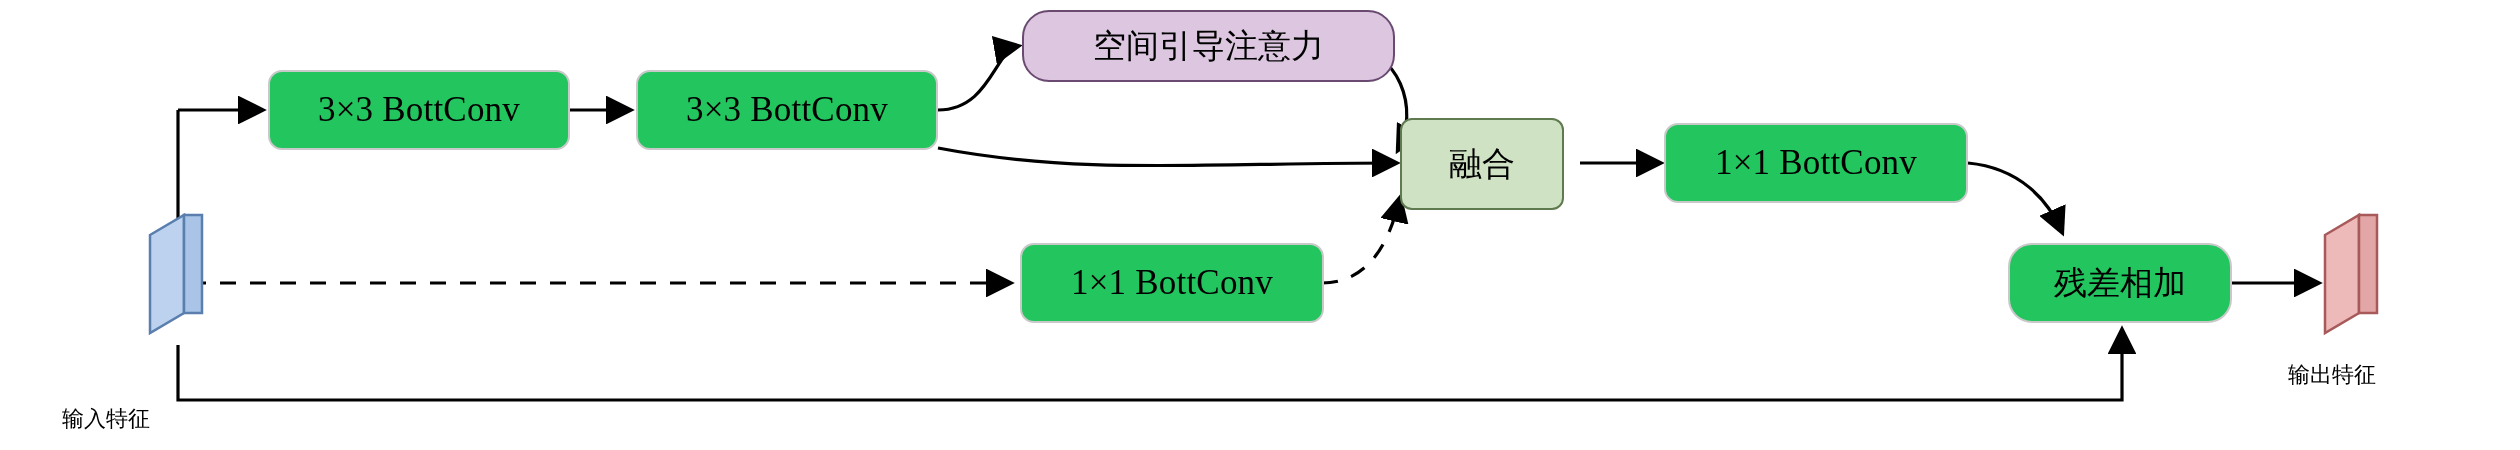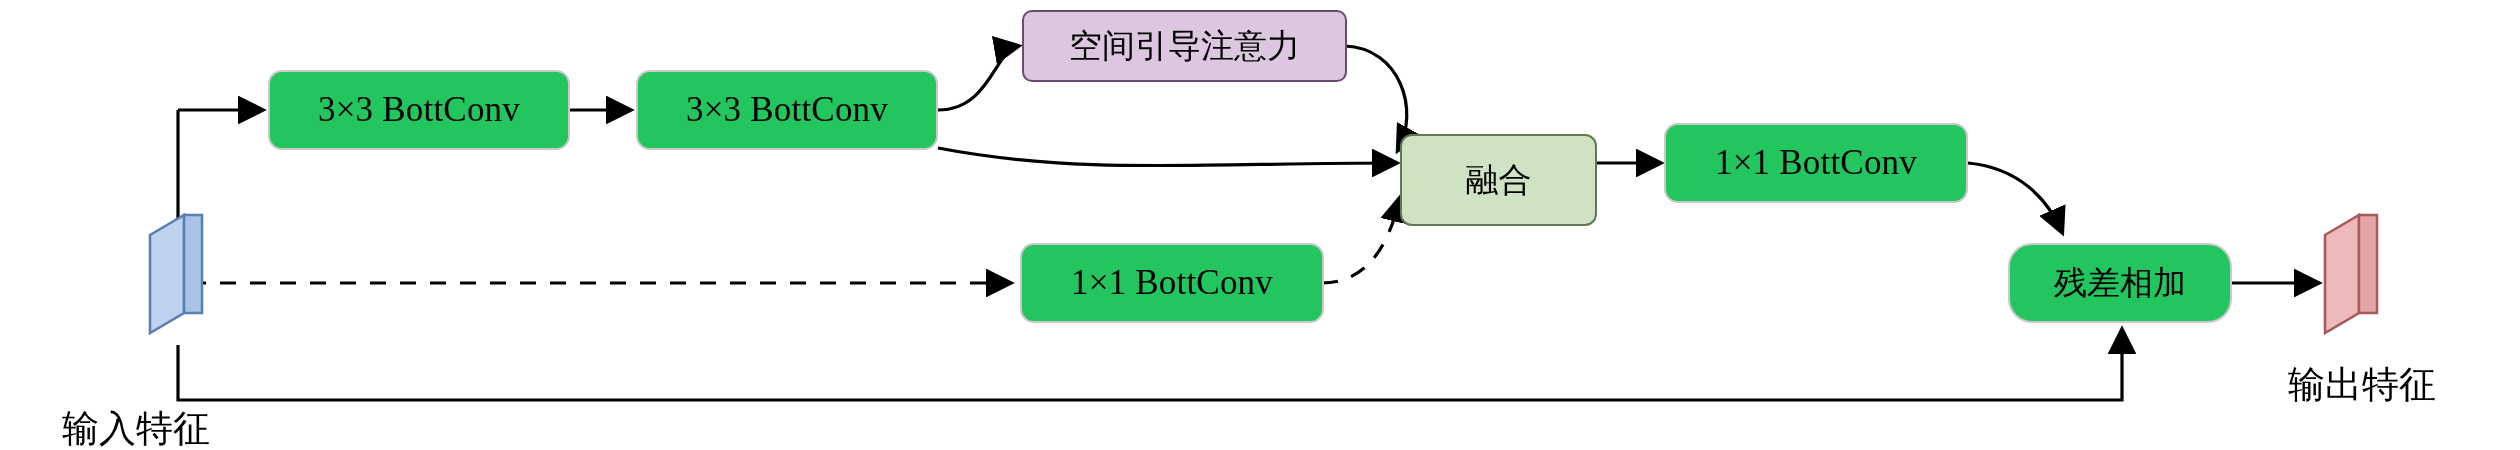--- a/index.html
+++ b/index.html
@@ -53,21 +53,21 @@
     border-radius: 10px;
   }
   .node.fusion {
     background: #cfe3c4;
     border: 2.5px solid #5e7a4e;
     border-radius: 12px;
   }
   .caption {
     position: absolute;
     font-family: "DejaVu Sans", sans-serif;
-    font-size: 37px;
+    font-size: 22px;
     color: #000000;
     white-space: nowrap;
   }
   .slab {
     position: absolute;
   }
 </style>
 </head>
 <body>
 
@@ -115,25 +115,25 @@
   </svg>
 
   <div class="node en" style="left:268px; top:70px; width:302px; height:80px;">
     <span>3×3 BottConv</span>
   </div>
 
   <div class="node en" style="left:636px; top:70px; width:302px; height:80px;">
     <span>3×3 BottConv</span>
   </div>
 
-  <div class="node cn attention" style="left:1022px; top:10px; width:325px; height:72px;">
+  <div class="node cn attention" style="left:1022px; top:10px; width:373px; height:72px;border-radius:27px;">
     <span>空间引导注意力</span>
   </div>
 
-  <div class="node cn fusion" style="left:1400px; top:134px; width:197px; height:92px;">
+  <div class="node cn fusion" style="left:1400px; top:118px; width:164px; height:92px;">
     <span>融合</span>
   </div>
 
   <div class="node en" style="left:1664px; top:123px; width:304px; height:80px;">
     <span>1×1 BottConv</span>
   </div>
 
   <div class="node en" style="left:1020px; top:243px; width:304px; height:80px;">
     <span>1×1 BottConv</span>
   </div>

